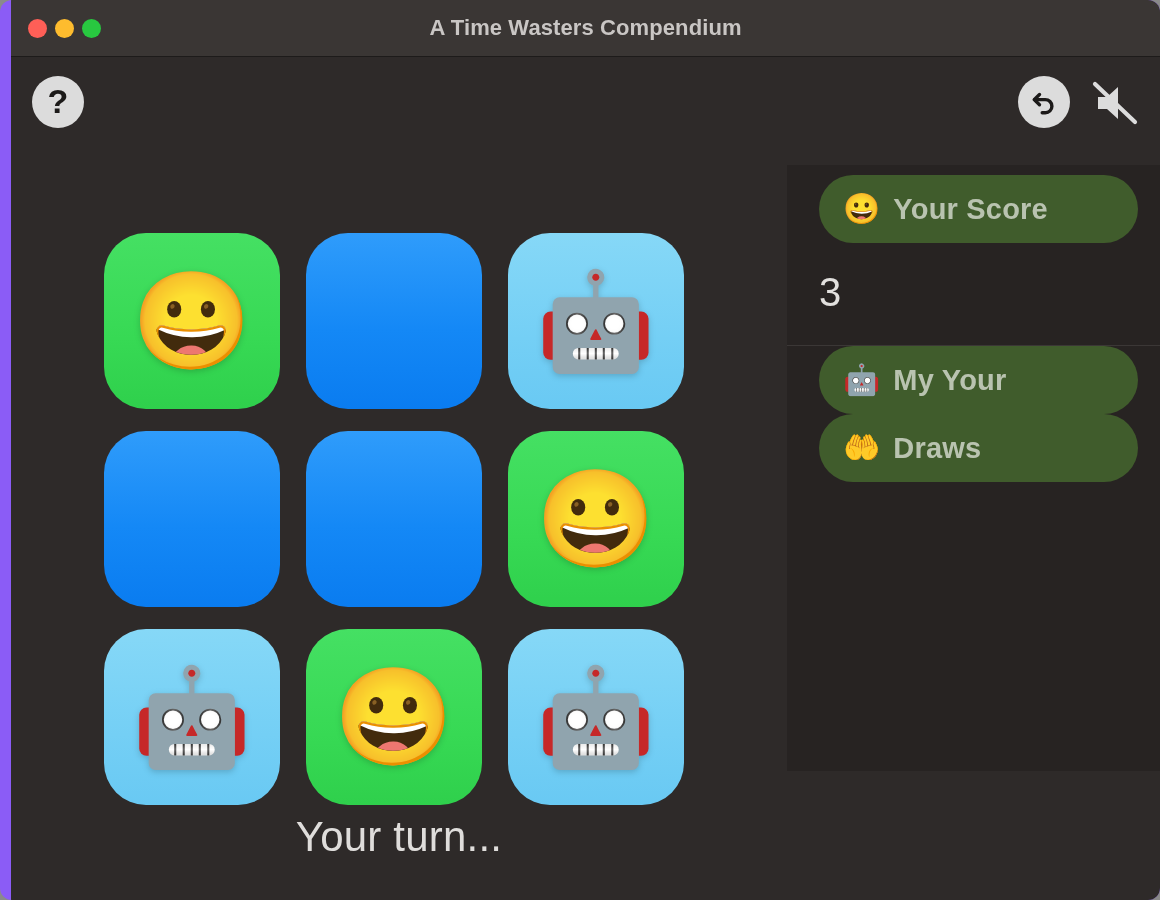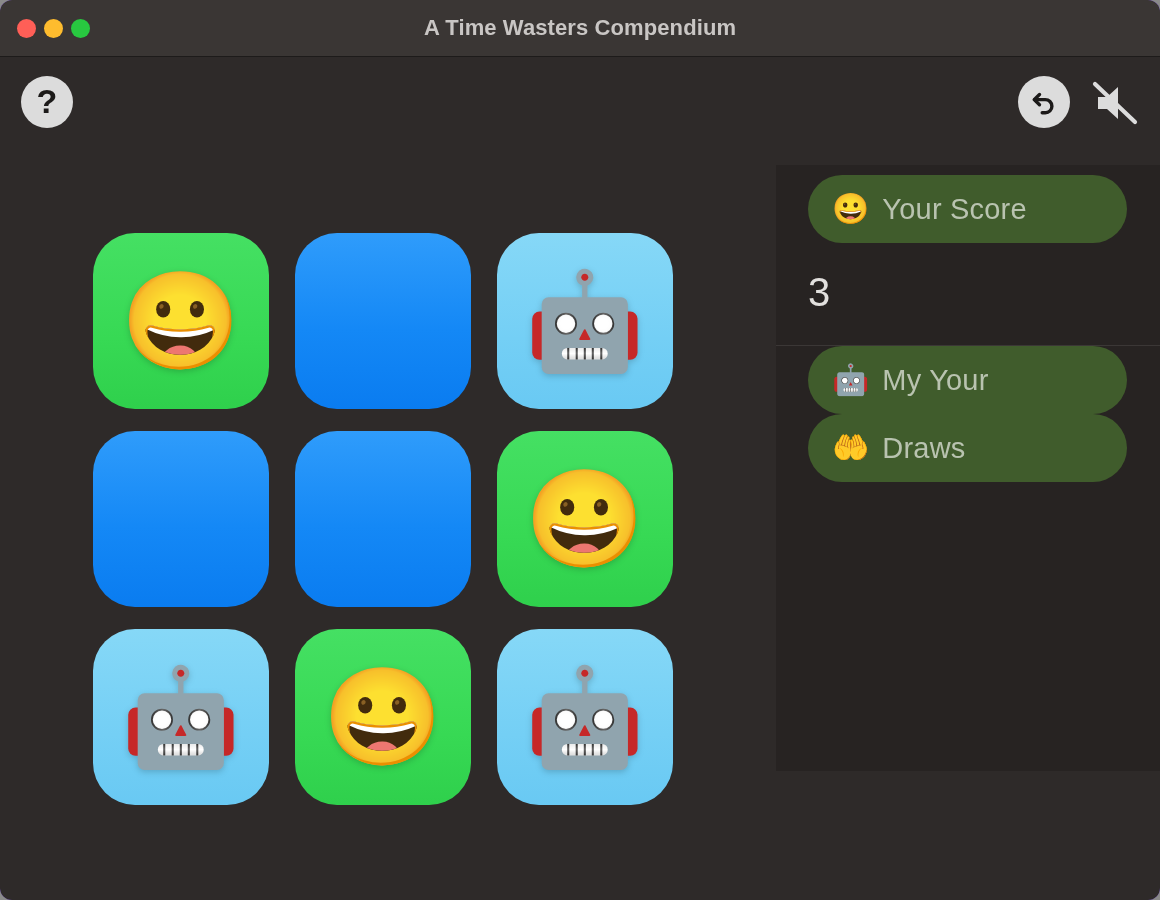--- a/index.html
+++ b/index.html
@@ -15,20 +15,21 @@
   #window {
     position: absolute;
     left: 0; top: 0;
     width: 1160px;
     height: 900px;
     background: #8b5cf6;
     border-radius: 12px;
     overflow: hidden;
     display: flex;
     flex-direction: column;
+    padding-left: 11px;
   }
 
   
   #titlebar {
     position: relative;
     height: 57px;
     flex: 0 0 57px;
     background: #3a3634;
     border-bottom: 1px solid #1d1b1a;
     display: flex;
@@ -184,21 +185,21 @@
     padding-left: 24px;
     gap: 13px;
     cursor: default;
   }
   .score-header .hicon {
     font-size: 30px;
     line-height: 1;
   }
   .score-header .hlabel {
     font-size: 29px;
-    font-weight: normal;
+    font-weight: bold;
     color: #b9c3b0;
     letter-spacing: 0.2px;
   }
   .score-value {
     font-size: 40px;
     color: #e2e0de;
     padding: 27px 0 30px 32px;
   }
 
 </style>
@@ -254,20 +255,21 @@
           <span class="mark">🤖</span>
         </button>
         <button class="cell player">
           <span class="mark">😀</span>
         </button>
         <button class="cell computer">
           <span class="mark">🤖</span>
         </button>
       </div>
 
+    <div id="status-text">Your turn...</div>
 
     <div id="score-panel">
         <div class="score-row divided">
           <div class="score-header" style="background: rgb(64, 92, 44);">
             <span class="hicon">😀</span>
             <span class="hlabel">Your Score</span>
           </div>
           <div class="score-value">3</div>
         </div>
         <div class="score-row">

